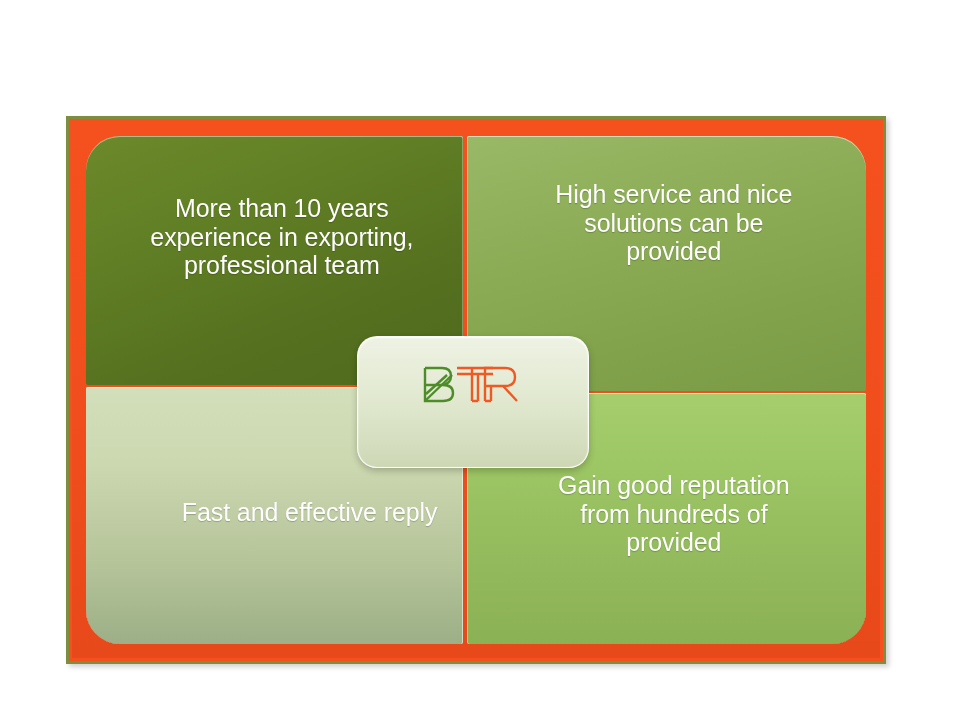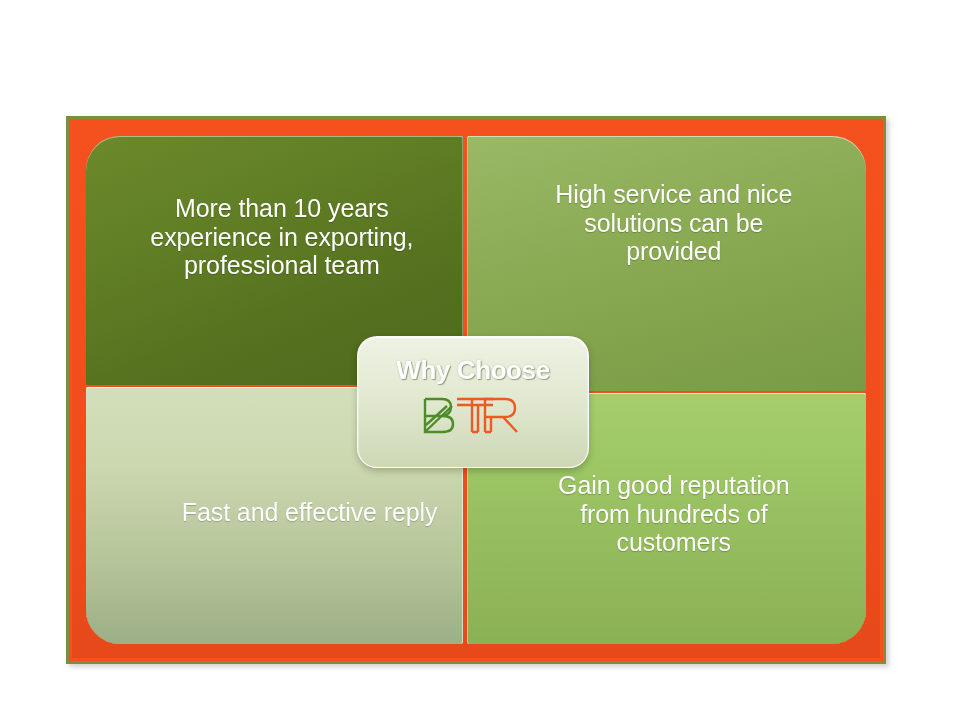--- a/index.html
+++ b/index.html
@@ -228,28 +228,27 @@
 provided</span>
     </div>
 
     <div class="quad" id="quad-bl">
       <span class="quad-text">Fast and effective reply</span>
     </div>
 
     <div class="quad" id="quad-br">
       <span class="quad-text">Gain good  reputation
 from hundreds of
-customers</span>
+provided</span>
     </div>
 
   </div>
 </div>
 
 <div id="center-badge">
-  <div id="badge-title">Why Choose</div>
 
   <div id="badge-logo">
     <svg width="108" height="46" viewBox="0 0 108 46" aria-hidden="true">
 
       <g fill="none" stroke-width="2.4" stroke-linejoin="miter" stroke-linecap="butt">
         <path id="logo-b" stroke="#4e8c2a" d="M6 7 L6 40 L24 40 Q34 40 34 32 Q34 24 24 24 L6 24
                  M6 7 L23 7 Q32 7 32 15 Q32 23 23 24"></path>
 
         <path stroke="#4e8c2a" d="M7 39 L33 14"></path>
         <path stroke="#4e8c2a" d="M7 33 L28 14"></path>

